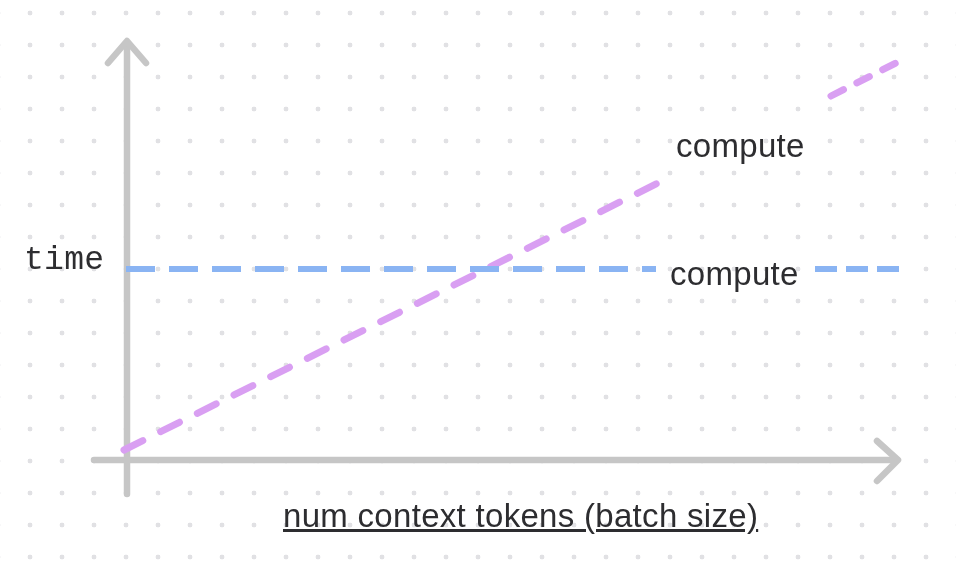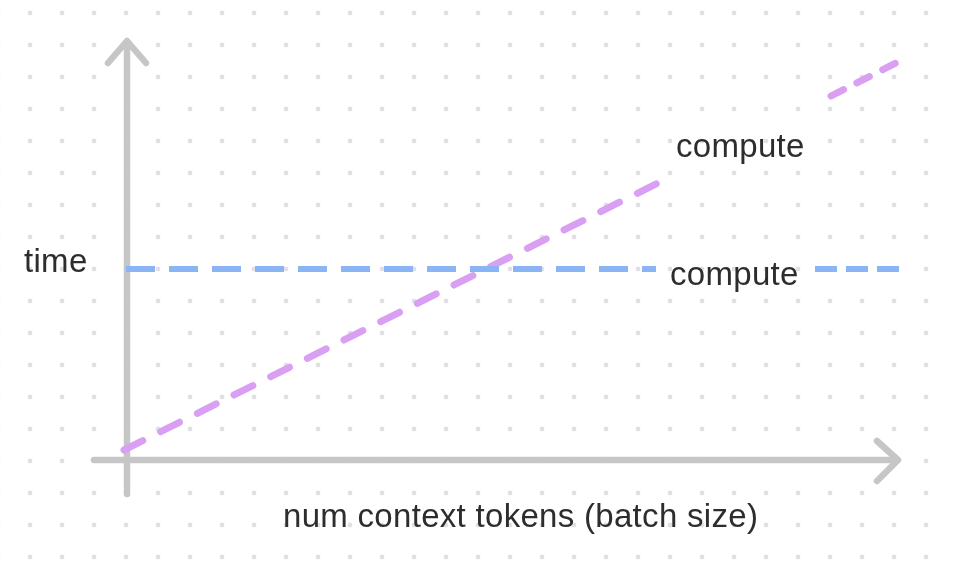--- a/index.html
+++ b/index.html
@@ -29,24 +29,24 @@
   .lbl {
     position: absolute;
     font-size: 33px;
     line-height: 33px;
     letter-spacing: 0.3px;
     color: #2d2d30;
     text-align: left;
     white-space: nowrap;
     user-select: none;
   }
-  .lbl-time     { left: 24px;  top: 244px; width: 88px;  }
+  .lbl-time     { left: 24px;  top: 244px; width: 88px; font-family: Liberation Mono, monospace;  }
   .lbl-compute  { left: 676px; top: 129px; width: 136px; }
   .lbl-memory   { left: 670px; top: 257px; width: 130px; }
-  .lbl-xaxis    { left: 283px; top: 499px; width: 488px; }
+  .lbl-xaxis    { left: 283px; top: 499px; width: 488px; text-decoration: underline; }
 </style>
 </head>
 <body>
 
 <div class="canvas">
 
   <svg class="chart" viewBox="0 0 956 580" fill="none">
 
     <line x1="127" y1="44" x2="127" y2="494" stroke-width="6.5" stroke-linecap="round" stroke="#c6c6c6"></line>
     <polyline points="108,63 127,41 146,63" stroke-width="6.5" stroke-linecap="round" stroke-linejoin="round" fill="none" stroke="#c6c6c6"></polyline>

